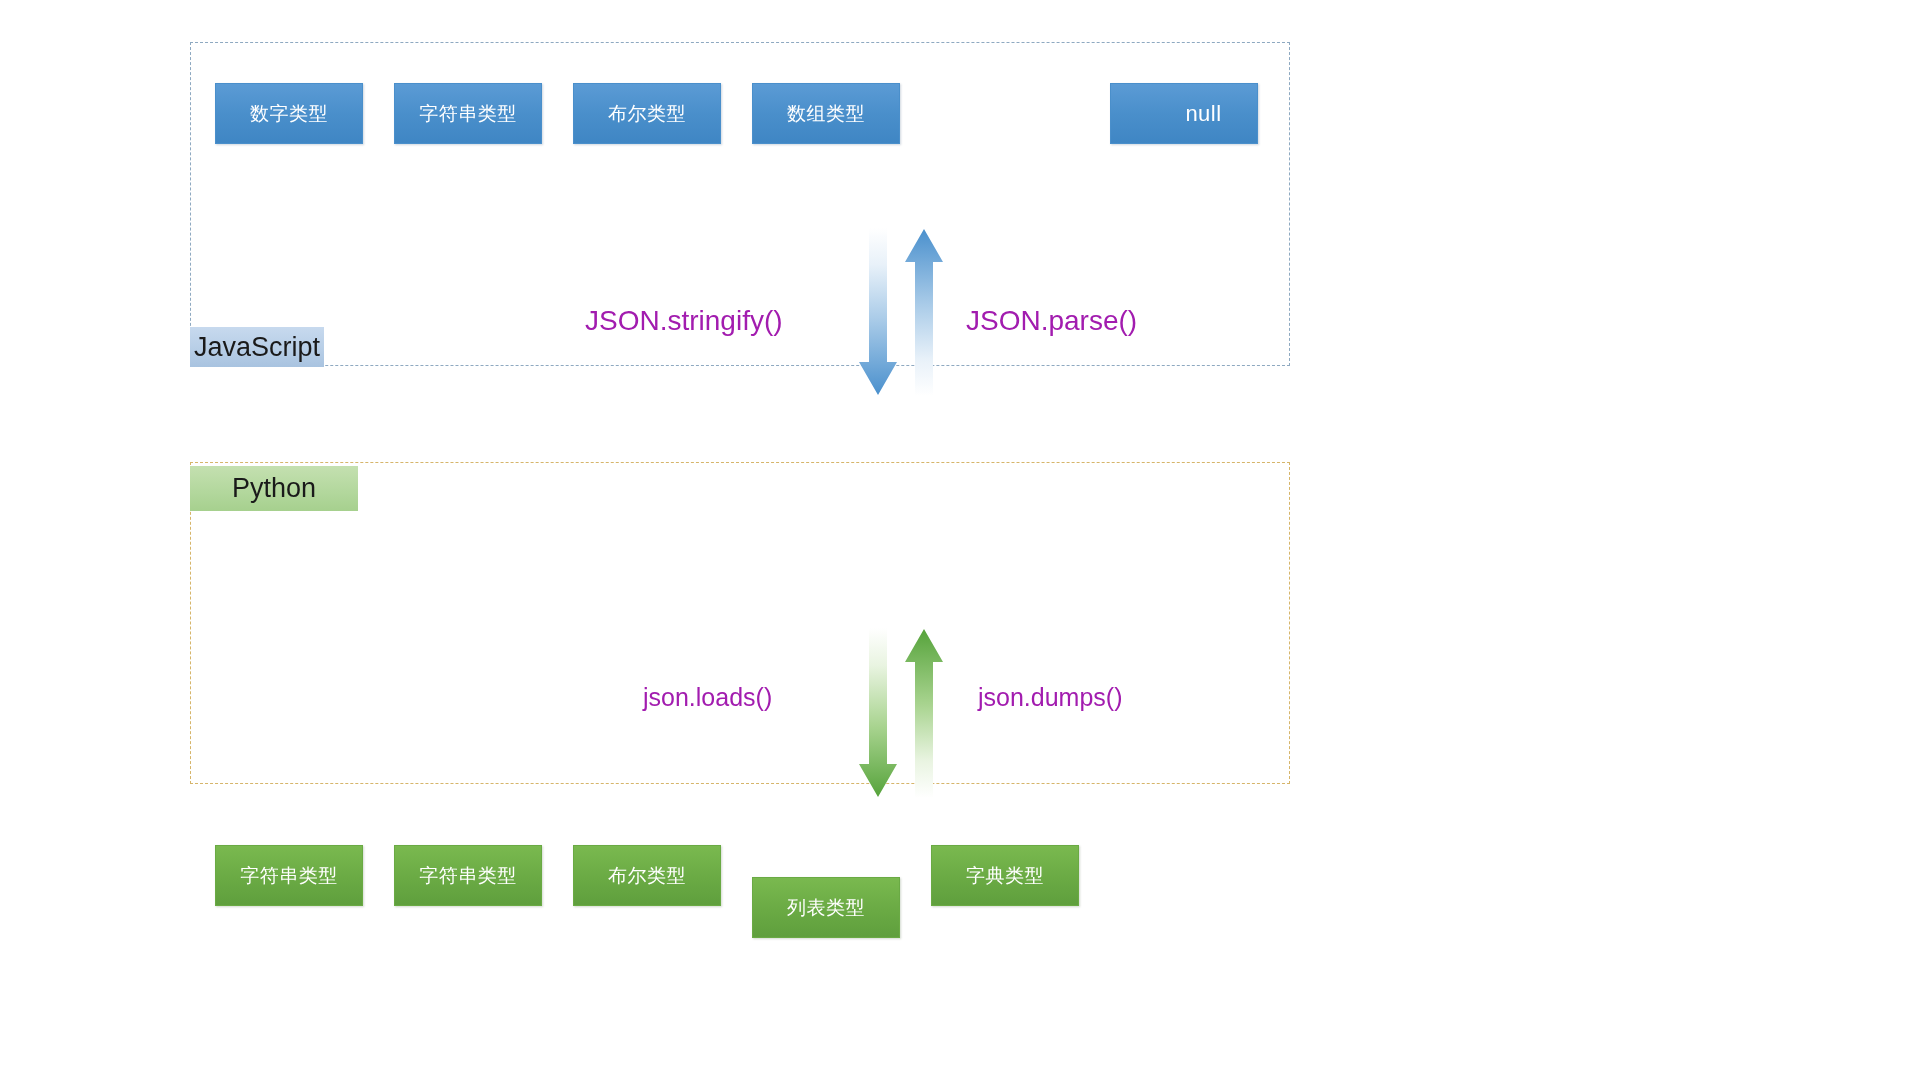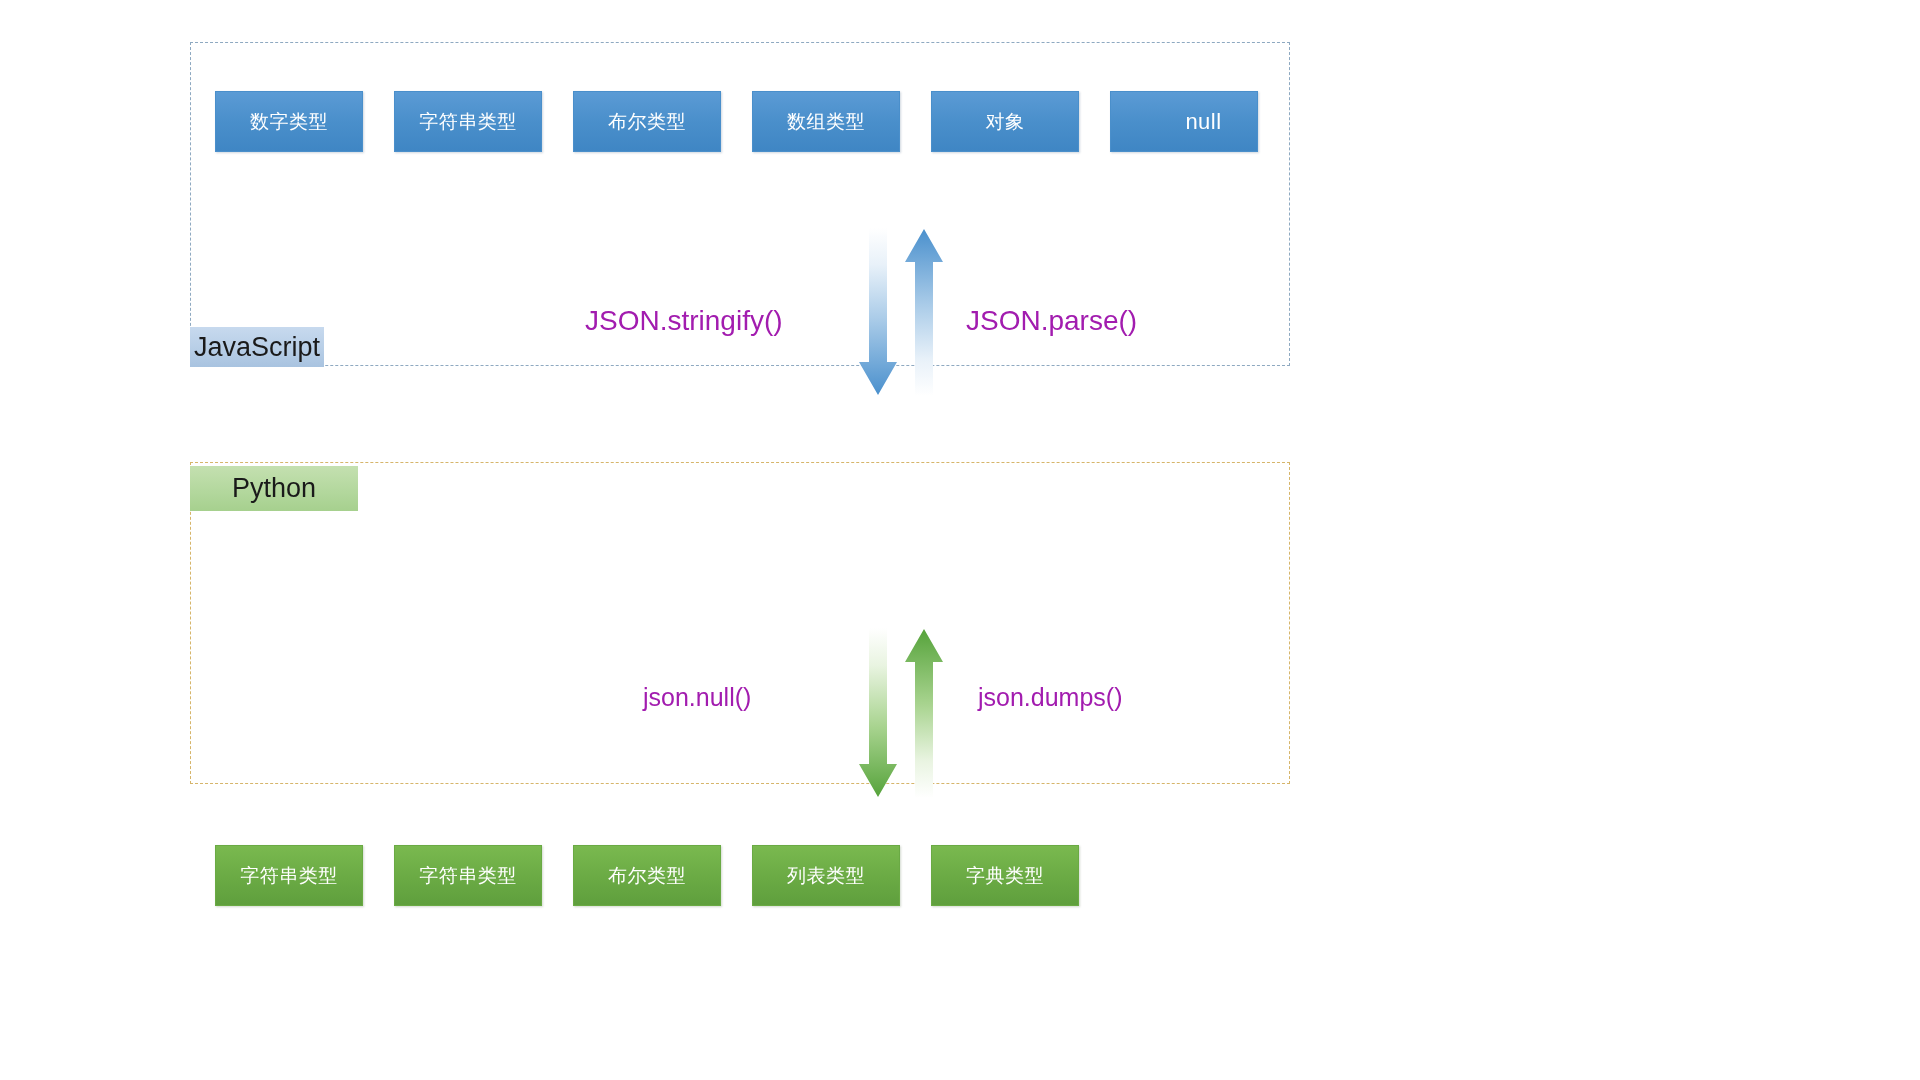--- a/index.html
+++ b/index.html
@@ -30,21 +30,20 @@
     display:flex;align-items:center;justify-content:center;
     color:#ffffff;
     font-size:19px;
     letter-spacing:.5px;
     box-sizing:border-box;
   }
   .box-blue{
     background:linear-gradient(to bottom,#5b9bd5 0%,#4a8fcb 50%,#3f86c4 100%);
     border:1px solid #4a8fcb;
     box-shadow:1px 1px 2px rgba(120,140,160,.35);
-    margin-top:8px;
   }
   .box-green{
     background:linear-gradient(to bottom,#7ab94f 0%,#6aaa44 55%,#5f9f3d 100%);
     border:1px solid #6aaa44;
     box-shadow:1px 1px 2px rgba(130,150,120,.35);
   }
   .box-latin{font-size:22px;}
 
   
   .badge{
@@ -96,23 +95,20 @@
     <span>数字类型</span>
   </div>
   <div class="box box-blue" style="left:394px;top:83px;">
     <span>字符串类型</span>
   </div>
   <div class="box box-blue" style="left:573px;top:83px;">
     <span>布尔类型</span>
   </div>
   <div class="box box-blue" style="left:752px;top:83px;">
     <span>数组类型</span>
-  </div>
-  <div class="box box-blue" style="left:931px;top:83px;">
-    <span>对象</span>
   </div>
   <div class="box box-blue box-latin" style="left:1110px;top:83px;padding-left:39px;">
     <span>null</span>
   </div>
 
   <div class="arrow-pair" style="left:858px;top:228px;height:168px;">
     <div class="arrow" style="left:0px;">
       <svg viewBox="0 0 40 168" preserveAspectRatio="none">
         <defs>
           <linearGradient id="jsDown" x1="0" y1="0" x2="0" y2="1">
@@ -177,32 +173,32 @@
             <stop offset="45%" stop-color="#a9d490"></stop>
             <stop offset="78%" stop-color="#e9f4e1"></stop>
             <stop offset="100%" stop-color="#ffffff"></stop>
           </linearGradient>
         </defs>
         <path d="M20 1 L39 34 L29 34 L29 170 L11 170 L11 34 L1 34 Z" fill="url(#pyUp)"></path>
       </svg>
     </div>
   </div>
 
-  <div class="method method-small" style="left:643px;top:683px;">json.null()</div>
+  <div class="method method-small" style="left:643px;top:683px;">json.loads()</div>
   <div class="method method-small" style="left:978px;top:683px;">json.dumps()</div>
 
   <div class="box box-green" style="left:215px;top:845px;">
     <span>字符串类型</span>
   </div>
   <div class="box box-green" style="left:394px;top:845px;">
     <span>字符串类型</span>
   </div>
   <div class="box box-green" style="left:573px;top:845px;">
     <span>布尔类型</span>
   </div>
-  <div class="box box-green" style="left:752px;top:845px;text-align:center;">
+  <div class="box box-green" style="left:752px;top:877px;text-align:center;">
     <span>列表类型</span>
   </div>
   <div class="box box-green" style="left:931px;top:845px;">
     <span>字典类型</span>
   </div>
 
 </div>
 
 </body></html>

